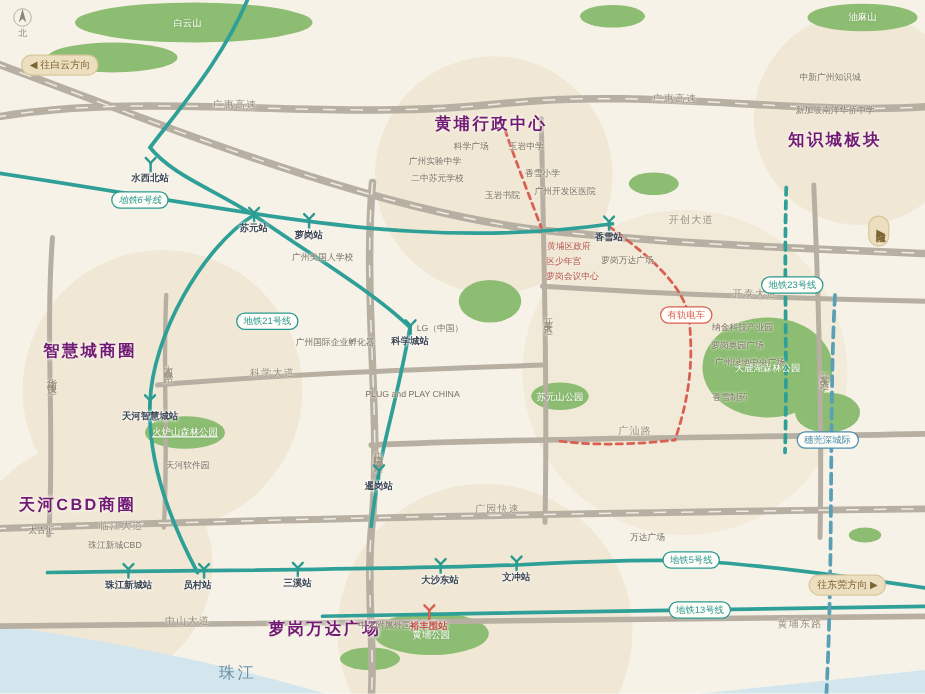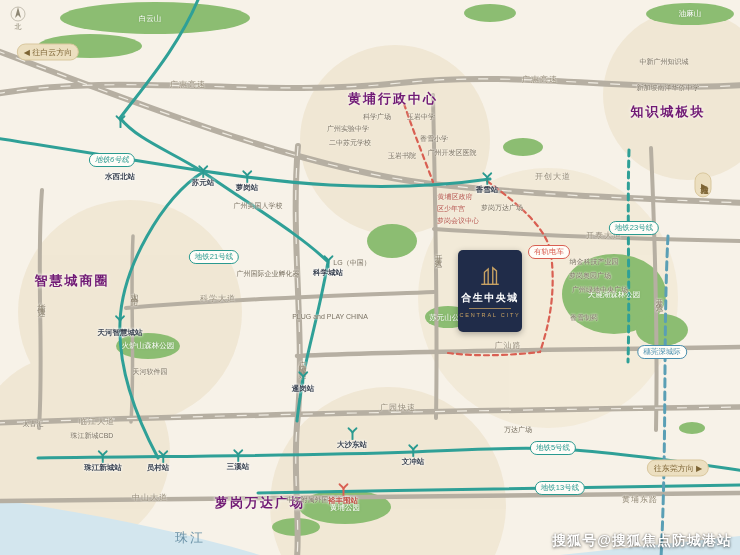--- a/index.html
+++ b/index.html
@@ -115,26 +115,27 @@
       <path d="M401,95 C412,128 424,158 433,182"></path>
       <path d="M487,181 C521,206 546,228 551,253 C556,294 549,325 540,352"></path>
       <path d="M448,353 C480,357 514,355 540,352"></path>
     </g>
   </svg>
 
   <div id="labels">
       <div class="lbl big" style="left: 393px; top: 99px;">黄埔行政中心</div>
       <div class="lbl big" style="left: 668px; top: 112px;">知识城板块</div>
       <div class="lbl big" style="left: 72px; top: 281px;">智慧城商圈</div>
+      <div class="lbl big" style="left: 62px; top: 404px;">天河CBD商圈</div>
       <div class="lbl big" style="left: 260px; top: 503px;">萝岗万达广场</div>
       <div class="lbl park" style="left: 150px; top: 19px;">白云山</div>
       <div class="lbl park" style="left: 690px; top: 14px;">油麻山</div>
       <div class="lbl park" style="left: 614px; top: 295px;">天鹿湖森林公园</div>
       <div class="lbl park" style="left: 345px; top: 508px;">黄埔公园</div>
-      <div class="lbl park" style="left: 148px; top: 346px;">火炉山森林公园</div>
+      <div class="lbl park" style="left: 148px; top: 346px; text-decoration: underline;">火炉山森林公园</div>
       <div class="lbl park" style="left: 448px; top: 318px;">苏元山公园</div>
       <div class="lbl road" style="left: 188px; top: 84px;">广惠高速</div>
       <div class="lbl road" style="left: 540px; top: 79px;">广惠高速</div>
       <div class="lbl road" style="left: 553px; top: 176px;">开创大道</div>
       <div class="lbl road" style="left: 604px; top: 235px;">开泰大道</div>
       <div class="lbl road" style="left: 218px; top: 298px;">科学大道</div>
       <div class="lbl road" style="left: 508px; top: 345px;">广汕路</div>
       <div class="lbl road" style="left: 398px; top: 407px;">广园快速</div>
       <div class="lbl road" style="left: 150px; top: 497px;">中山大道</div>
       <div class="lbl road" style="left: 640px; top: 499px; text-align: right;">黄埔东路</div>
@@ -174,21 +175,21 @@
       <div class="lbl badge b-teal" style="left: 112px; top: 160px; font-style: italic;">地铁6号线</div>
       <div class="lbl badge b-teal" style="left: 214px; top: 257px;">地铁21号线</div>
       <div class="lbl badge b-teal" style="left: 634px; top: 228px;">地铁23号线</div>
       <div class="lbl badge b-teal" style="left: 553px; top: 448px;">地铁5号线</div>
       <div class="lbl badge b-teal" style="left: 560px; top: 488px;">地铁13号线</div>
       <div class="lbl badge b-blue" style="left: 662px; top: 352px;">穗莞深城际</div>
       <div class="lbl badge b-red" style="left: 549px; top: 252px;">有轨电车</div>
       <div class="lbl dir" style="left: 48px; top: 52px; text-align: right;">◀ 往白云方向</div>
       <div class="lbl dir dir-v" style="left: 703px; top: 185px;">往增城方向 ▶</div>
       <div class="lbl dir" style="left: 678px; top: 468px;">往东莞方向 ▶</div>
-      <div class="station st-teal" style="left: 120px; top: 122px; gap: 44px;">
+      <div class="station st-teal" style="left: 120px; top: 132px;">
         <svg viewBox="0 0 20 20">
           <path d="M10 19 V10 M10 10 C10 6 6 5 4 2 M10 10 C10 6 14 5 16 2" fill="none" stroke-width="3" stroke-linecap="round"></path>
         </svg>
         <span class="sname">水西北站</span>
       </div>
       <div class="station st-teal" style="left: 203px; top: 172px;">
         <svg viewBox="0 0 20 20">
           <path d="M10 19 V10 M10 10 C10 6 6 5 4 2 M10 10 C10 6 14 5 16 2" fill="none" stroke-width="3" stroke-linecap="round"></path>
         </svg>
         <span class="sname">苏元站</span>
@@ -234,55 +235,42 @@
           <path d="M10 19 V10 M10 10 C10 6 6 5 4 2 M10 10 C10 6 14 5 16 2" fill="none" stroke-width="3" stroke-linecap="round"></path>
         </svg>
         <span class="sname">员村站</span>
       </div>
       <div class="station st-teal" style="left: 238px; top: 456px;">
         <svg viewBox="0 0 20 20">
           <path d="M10 19 V10 M10 10 C10 6 6 5 4 2 M10 10 C10 6 14 5 16 2" fill="none" stroke-width="3" stroke-linecap="round"></path>
         </svg>
         <span class="sname">三溪站</span>
       </div>
-      <div class="station st-teal" style="left: 352px; top: 434px;">
+      <div class="station st-teal" style="left: 352px; top: 453px;">
         <svg viewBox="0 0 20 20">
           <path d="M10 19 V10 M10 10 C10 6 6 5 4 2 M10 10 C10 6 14 5 16 2" fill="none" stroke-width="3" stroke-linecap="round"></path>
         </svg>
         <span class="sname">大沙东站</span>
       </div>
       <div class="station st-teal" style="left: 413px; top: 451px;">
         <svg viewBox="0 0 20 20">
           <path d="M10 19 V10 M10 10 C10 6 6 5 4 2 M10 10 C10 6 14 5 16 2" fill="none" stroke-width="3" stroke-linecap="round"></path>
         </svg>
         <span class="sname">文冲站</span>
       </div>
       <div class="station st-red" style="left: 343px; top: 490px;">
         <svg viewBox="0 0 20 20">
           <path d="M10 19 V10 M10 10 C10 6 6 5 4 2 M10 10 C10 6 14 5 16 2" fill="none" stroke-width="3" stroke-linecap="round"></path>
         </svg>
         <span class="sname">裕丰围站</span>
       </div>
     </div>
 
-  <div class="project">
-    <svg width="24" height="24" viewBox="0 0 26 26">
-      <g fill="none" stroke="#c8a263" stroke-width="1.5">
-        <path d="M7,22 V9 L11,5.5 V22"></path>
-        <path d="M16,22 V4 L20,7.5 V22"></path>
-        <path d="M3.5,22 H22.5"></path>
-      </g>
-    </svg>
-    <div class="pname">合生中央城</div>
-    <div class="pdiv"></div>
-    <div class="pen">CENTRAL CITY</div>
-  </div>
 
   <div id="compass">
     <svg width="16" height="16" viewBox="0 0 16 16">
       <polygon points="8,1 11,12 8,9 5,12" fill="#8e8774"></polygon>
       <circle cx="8" cy="8" r="7" fill="none" stroke="#8e8774" stroke-width="0.8" opacity="0.6"></circle>
     </svg>
     <span class="ntxt">北</span>
   </div>
 
-  <div id="watermark">搜狐号@搜狐焦点防城港站</div>
 </div>
 
 </body></html>

